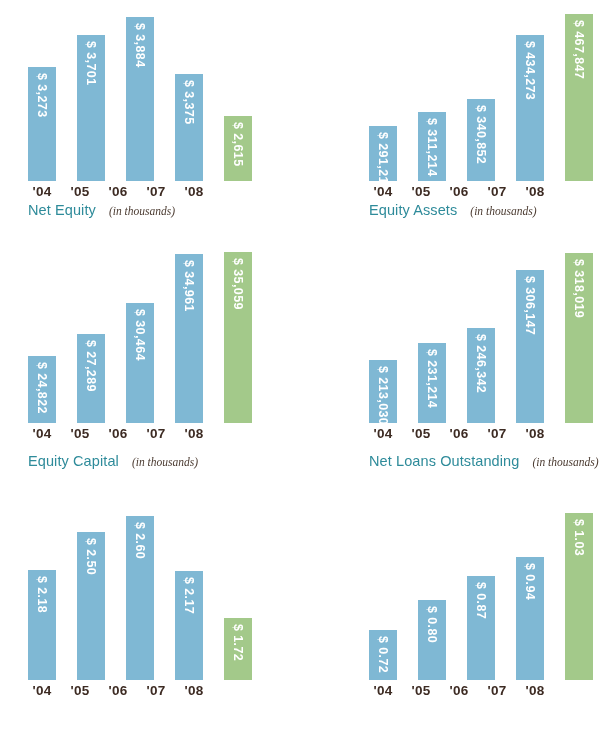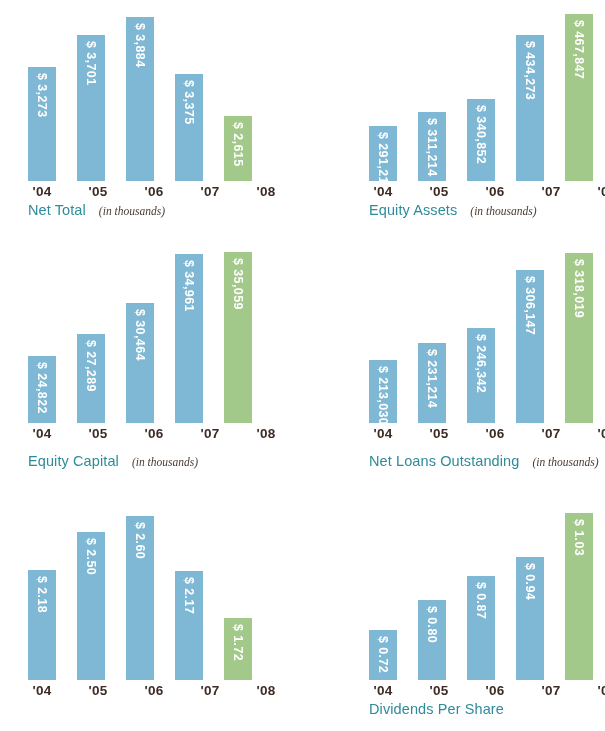--- a/index.html
+++ b/index.html
@@ -77,21 +77,21 @@
     font-weight: bold;
     letter-spacing: 0.4px;
     white-space: nowrap;
     line-height: 28px;
   }
 
   .axis {
     position: absolute;
     left: 20px;
     display: flex;
-    gap: 28px;
+    gap: 10px;
   }
   .row-1 .axis { top: 184px; }
   .row-2 .axis { top: 184px; }
   .row-3 .axis { top: 181px; }
 
   .axis-label {
     width: 28px;
     text-align: center;
     font-size: 13.5px;
     font-weight: bold;
@@ -146,21 +146,21 @@
           </div>
         </div>
       </div>
       <div class="axis">
         <div class="axis-label">'04</div>
         <div class="axis-label">'05</div>
         <div class="axis-label">'06</div>
         <div class="axis-label">'07</div>
         <div class="axis-label">'08</div>
       </div>
-      <div class="caption"><span class="caption-title">Net Total</span><span class="caption-note">(in thousands)</span></div>
+      <div class="caption"><span class="caption-title">Net Equity</span><span class="caption-note">(in thousands)</span></div>
     </div>
     <div class="chart col-right row-1">
       <div class="plot">
         <div class="bars">
           <div class="bar" style="height: 55px;">
             <span class="bar-value">$ 291,214</span>
           </div>
           <div class="bar" style="height: 69px;">
             <span class="bar-value">$ 311,214</span>
           </div>
@@ -290,15 +290,14 @@
           </div>
         </div>
       </div>
       <div class="axis">
         <div class="axis-label">'04</div>
         <div class="axis-label">'05</div>
         <div class="axis-label">'06</div>
         <div class="axis-label">'07</div>
         <div class="axis-label">'08</div>
       </div>
-      <div class="caption"><span class="caption-title">Dividends Per Share</span></div>
     </div>
   </div>
 
 </body></html>

